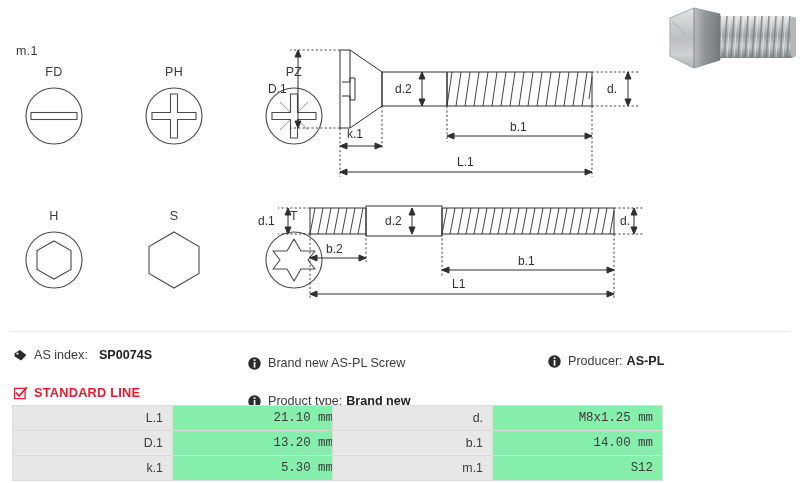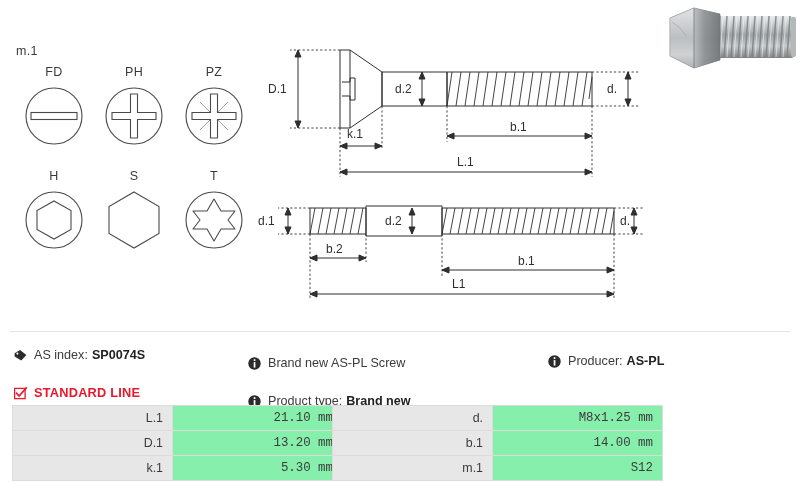--- a/index.html
+++ b/index.html
@@ -30,20 +30,21 @@
   .mlabel {
     position: absolute; top: 8px; left: 8px;
     font-size: 12.5px; color: #3a3a3a; letter-spacing: .3px;
   }
   .drive-grid {
     position: absolute; top: 30px; left: 6px;
     width: 240px;
     display: grid;
     grid-template-columns: repeat(3, 80px);
     grid-template-rows: 104px 104px;
+    gap: 40px;
   }
   .drive-cell { position: relative; text-align: center; }
   .drive-name {
     font-size: 12.5px; color: #3a3a3a; line-height: 1;
     margin-bottom: 6px; letter-spacing: .3px;
   }
   .drive-svg { display: block; margin: 0 auto; }
 
   
   .draw-top { position: absolute; top: 42px; left: 262px; }
@@ -406,21 +407,21 @@
 
     <div class="info-col col-a">
       <div class="info-row">
         <span class="info-ic">
           <svg width="13" height="13" viewBox="0 0 13 13">
             <path d="M0.6 4.2 L6.0 0.9 L12.4 6.0 L7.2 11.6 L0.6 7.4 Z" fill="#2b2b2b"></path>
             <circle cx="3.4" cy="4.6" r="1.05" fill="#ffffff"></circle>
           </svg>
         </span>
         <span class="info-txt">AS index:</span>
-        <span class="info-txt bold" style="margin-left:4px;">SP0074S</span>
+        <span class="info-txt bold" style="margin-left:11px;">SP0074S</span>
       </div>
       <div class="info-row">
         <span class="info-ic">
           <svg width="13" height="13" viewBox="0 0 13 13">
             <rect x="0.6" y="1.4" width="10.5" height="10.2" fill="none" stroke="#e8192c" stroke-width="1.3"></rect>
             <path d="M2.6 6.2 L5.1 9.0 L12.3 0.9" fill="none" stroke="#e8192c" stroke-width="1.7" stroke-linecap="square"></path>
           </svg>
         </span>
         <span class="info-txt std-line">STANDARD LINE</span>
       </div>

